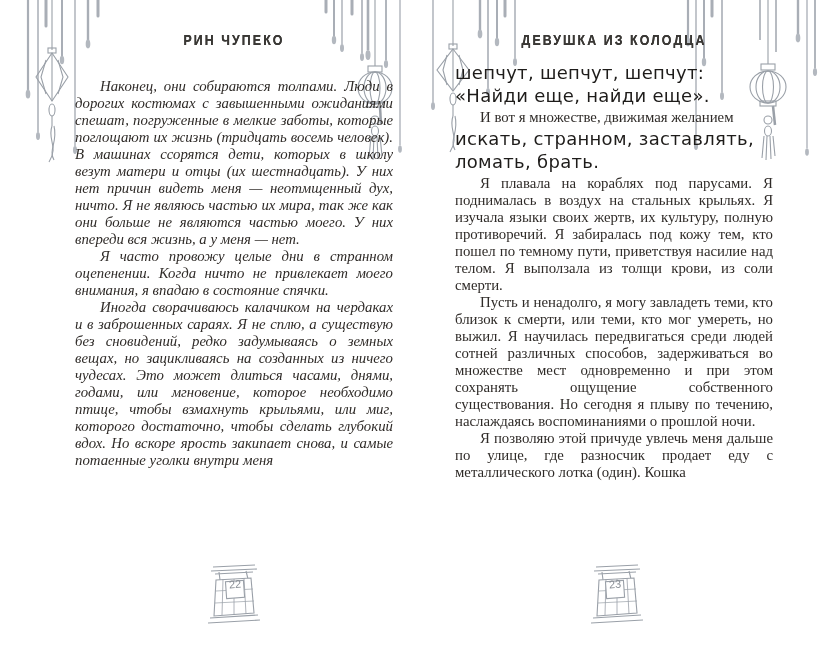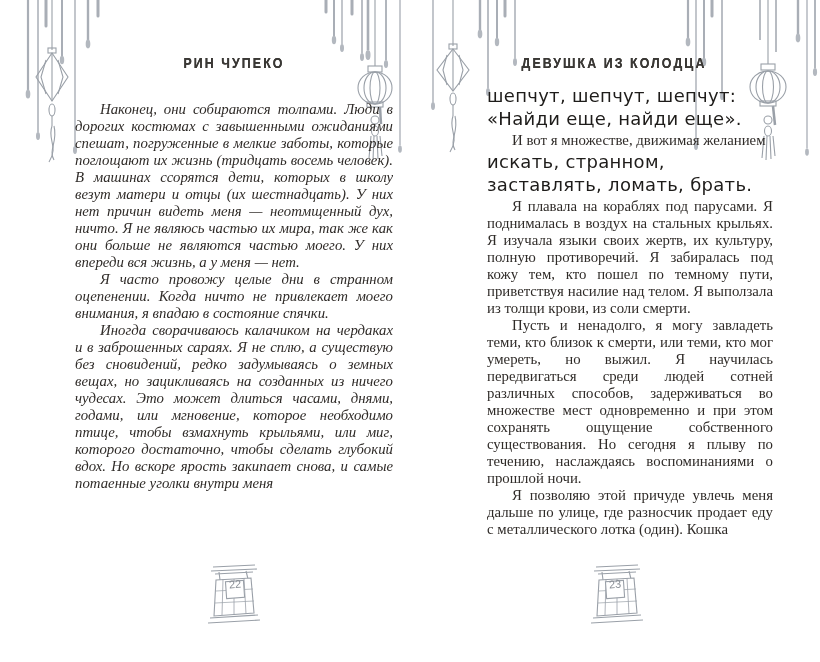--- a/index.html
+++ b/index.html
@@ -1,34 +1,34 @@
 <!DOCTYPE html>
 <html lang="ru"><head>
 <meta charset="utf-8">
 <style>
   html,body{margin:0;padding:0;background:#ffffff;}
   #canvas{
     position:relative;width:820px;height:662px;background:#ffffff;
     overflow:hidden;font-family:"Liberation Serif", serif;
   }
-  .page{position:absolute;top:55px;width:318px;}
+  .page{position:absolute;top:32px;width:318px;}
   .page--left{left:75px;}
   .page--right{left:455px;}
   .page-header{
     text-align:center;
     font-family:"Liberation Sans", sans-serif;
     font-size:13px;font-weight:bold;letter-spacing:2.2px;
     color:#3a3835;
     transform:scale(0.95,1.12);
     height:18px;line-height:18px;
     text-shadow:0 0 0.5px #3a3835;
   }
   .page-body{margin-top:10px;overflow:hidden;}
   .page--left .page-body{padding-top:18px;height:470px;font-style:italic;}
-  .page--right .page-body{height:492px;margin-left:32px;}
+  .page--right .page-body{height:492px;}
   .para{
     margin:0;color:#2f2b28;
     font-size:14.8px;line-height:17px;
     text-align:justify;
     hyphens:auto;-webkit-hyphens:auto;overflow-wrap:break-word;
   }
   .para.normal{text-indent:25px;}
   .para.whisper{
     font-family:"DejaVu Sans", sans-serif;
     font-size:18px;line-height:23px;

